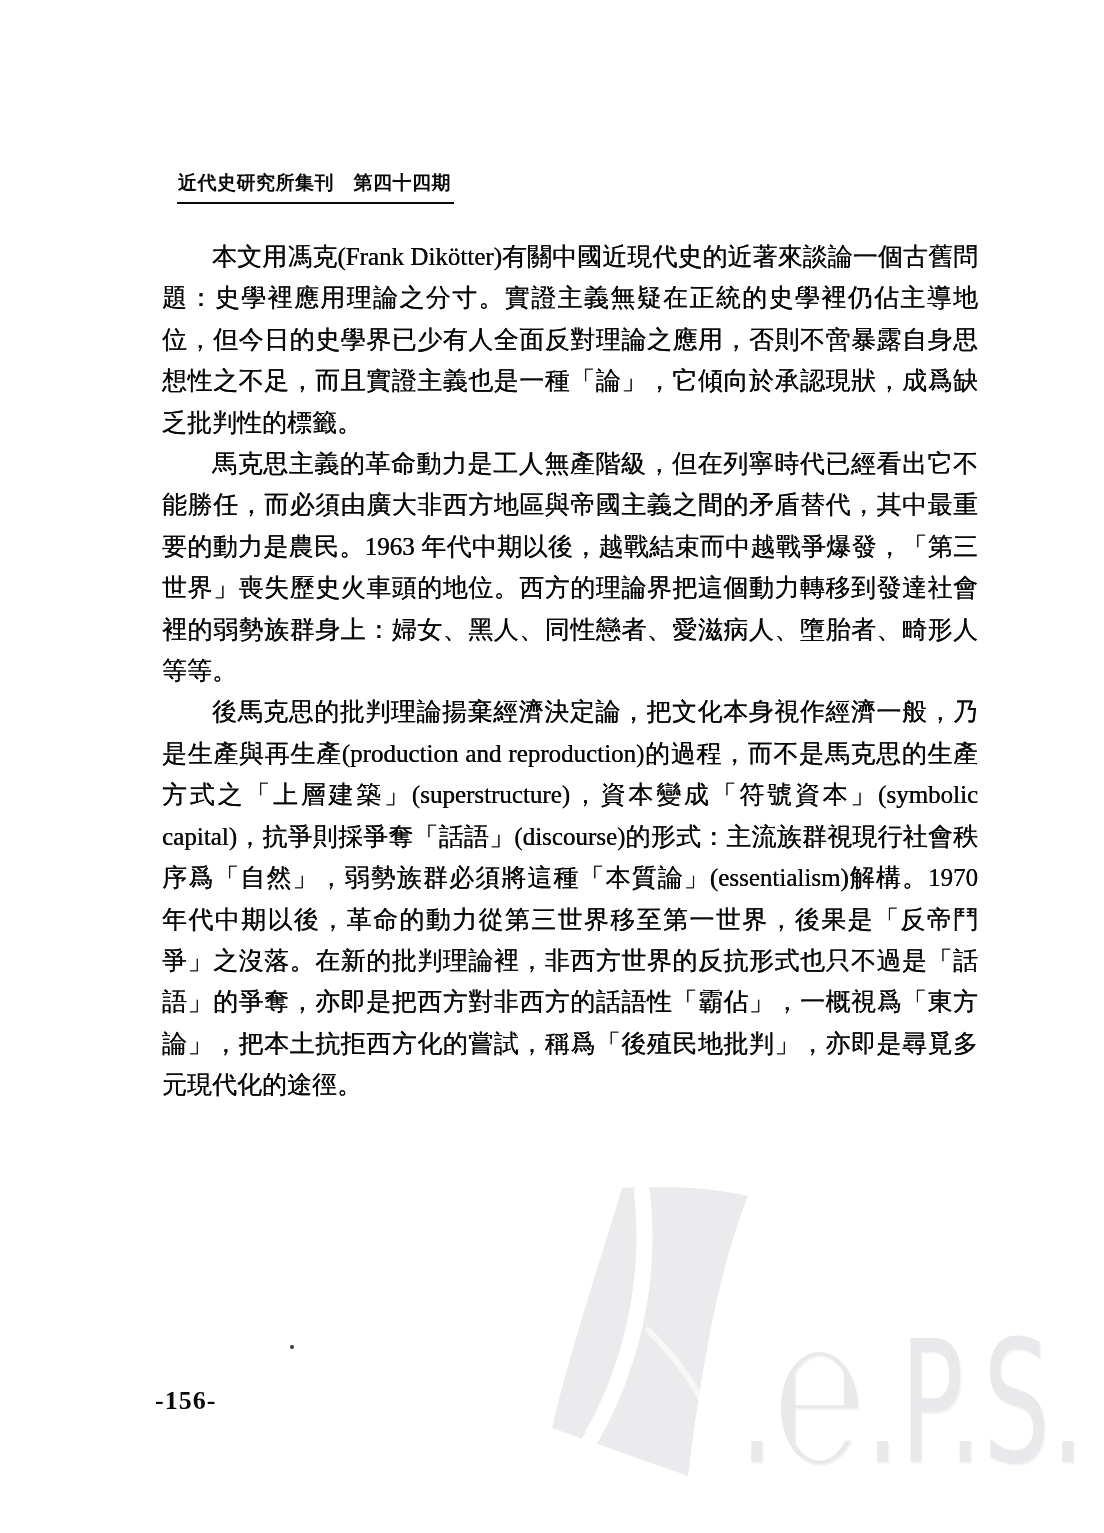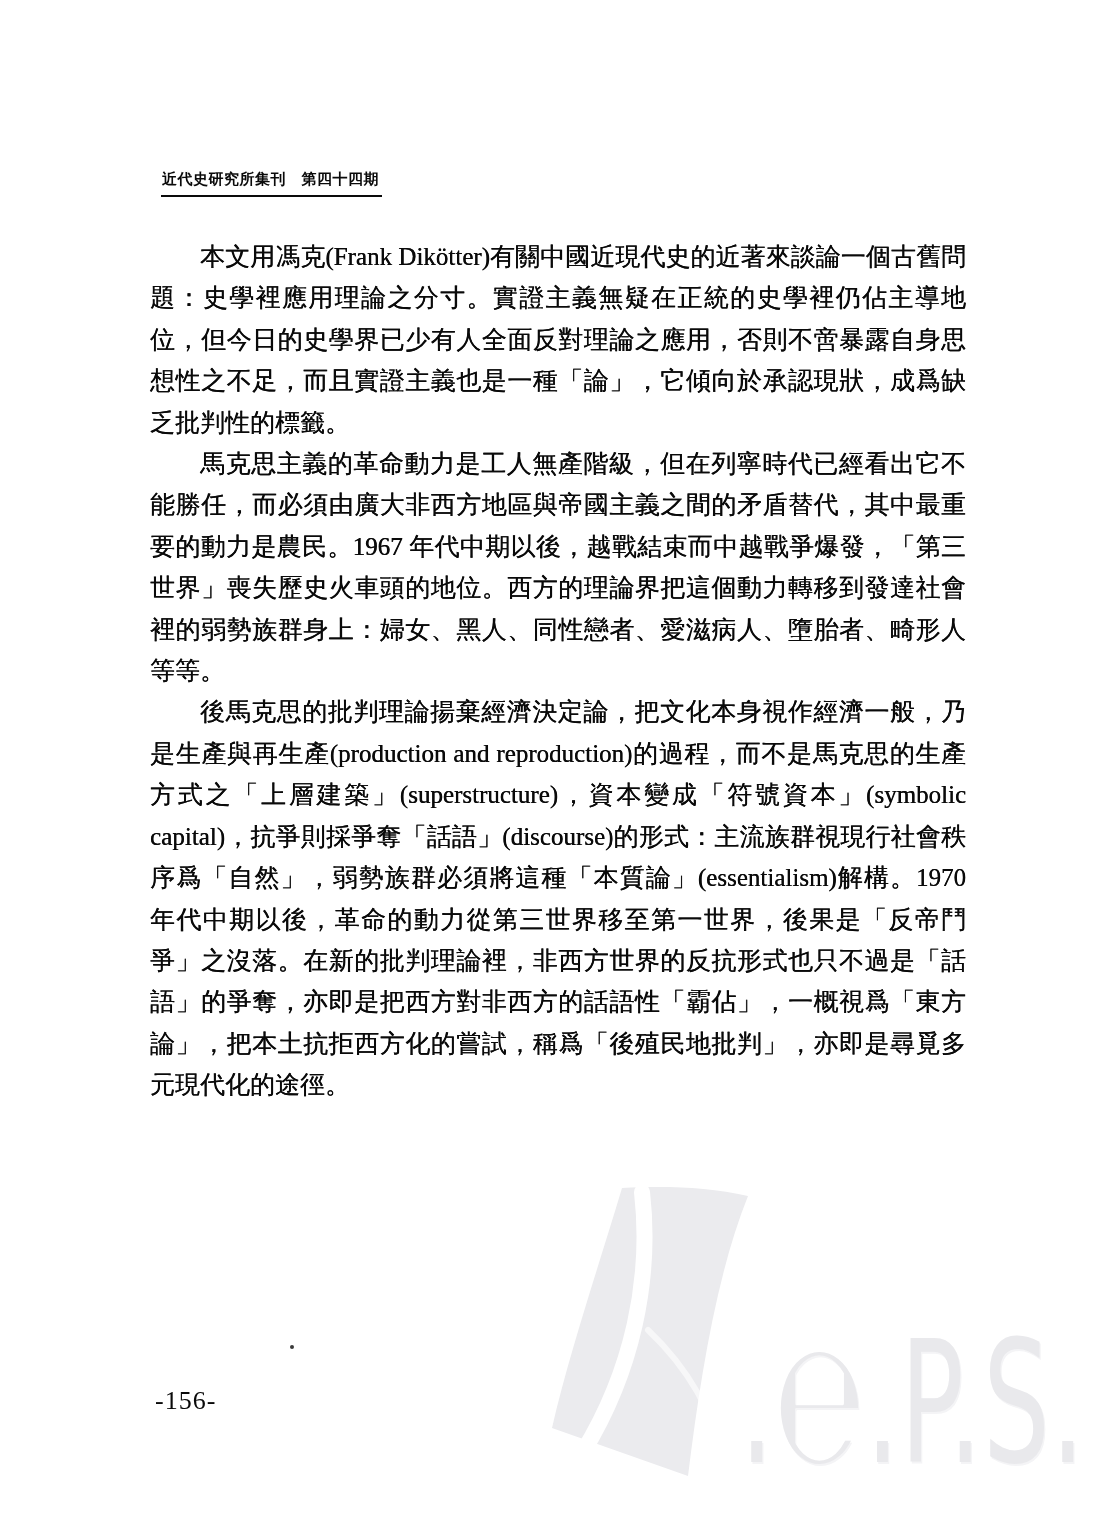--- a/index.html
+++ b/index.html
@@ -39,52 +39,53 @@
     transform-origin: left center;
     white-space: nowrap;
     text-shadow: 2px 2px 0 #f4f4f6;
   }
 
   
   #content { position: absolute; inset: 0; z-index: 1; }
 
   .running-head {
     position: absolute;
-    left: 161px;
+    left: 177px;
     top: 170px;
-    font-size: 15px;
+    font-size: 19px;
     font-weight: bold;
     letter-spacing: 0.5px;
     padding: 0 3px 6px 1px;
     border-bottom: 2px solid #0a0a0a;
     white-space: nowrap;
   }
 
   .body-text {
     position: absolute;
-    left: 150px;
+    left: 162px;
     top: 236px;
     width: 816px;
     font-size: 25px;
     line-height: 41.4px;
     text-align: justify;
     text-shadow: 0.35px 0 0 #0a0a0a; 
   }
   .body-text p {
     margin: 0;
     padding: 0;
     text-indent: 2em;
   }
 
   .page-number {
     position: absolute;
     left: 155px;
     top: 1386px;
     font-size: 26px;
     letter-spacing: 1px;
+    font-weight: bold;
   }
 
   .ink-dot {
     position: absolute;
     left: 290px;
     top: 1345px;
     width: 4px;
     height: 4px;
     background: #3a3a3a;
     border-radius: 50%;
@@ -112,21 +113,21 @@
     </svg>
     <div id="watermark-letters">.℮.P.S.</div>
   </div>
 
   <div id="content">
 
     <div class="running-head">近代史研究所集刊　第四十四期</div>
 
     <div class="body-text">
       <p>本文用馮克(Frank Dikötter)有關中國近現代史的近著來談論一個古舊問題：史學裡應用理論之分寸。實證主義無疑在正統的史學裡仍佔主導地位，但今日的史學界已少有人全面反對理論之應用，否則不啻暴露自身思想性之不足，而且實證主義也是一種「論」，它傾向於承認現狀，成爲缺乏批判性的標籤。</p>
-      <p>馬克思主義的革命動力是工人無產階級，但在列寧時代已經看出它不能勝任，而必須由廣大非西方地區與帝國主義之間的矛盾替代，其中最重要的動力是農民。1967 年代中期以後，越戰結束而中越戰爭爆發，「第三世界」喪失歷史火車頭的地位。西方的理論界把這個動力轉移到發達社會裡的弱勢族群身上：婦女、黑人、同性戀者、愛滋病人、墮胎者、畸形人等等。</p>
+      <p>馬克思主義的革命動力是工人無產階級，但在列寧時代已經看出它不能勝任，而必須由廣大非西方地區與帝國主義之間的矛盾替代，其中最重要的動力是農民。1963 年代中期以後，越戰結束而中越戰爭爆發，「第三世界」喪失歷史火車頭的地位。西方的理論界把這個動力轉移到發達社會裡的弱勢族群身上：婦女、黑人、同性戀者、愛滋病人、墮胎者、畸形人等等。</p>
       <p>後馬克思的批判理論揚棄經濟決定論，把文化本身視作經濟一般，乃是生產與再生產(production and reproduction)的過程，而不是馬克思的生產方式之「上層建築」(superstructure)，資本變成「符號資本」(symbolic capital)，抗爭則採爭奪「話語」(discourse)的形式：主流族群視現行社會秩序爲「自然」，弱勢族群必須將這種「本質論」(essentialism)解構。1970 年代中期以後，革命的動力從第三世界移至第一世界，後果是「反帝鬥爭」之沒落。在新的批判理論裡，非西方世界的反抗形式也只不過是「話語」的爭奪，亦即是把西方對非西方的話語性「霸佔」，一概視爲「東方論」，把本土抗拒西方化的嘗試，稱爲「後殖民地批判」，亦即是尋覓多元現代化的途徑。</p>
     </div>
 
     <div class="page-number">-156-</div>
 
     <div class="ink-dot"></div>
 
   </div>
 </div>
 

